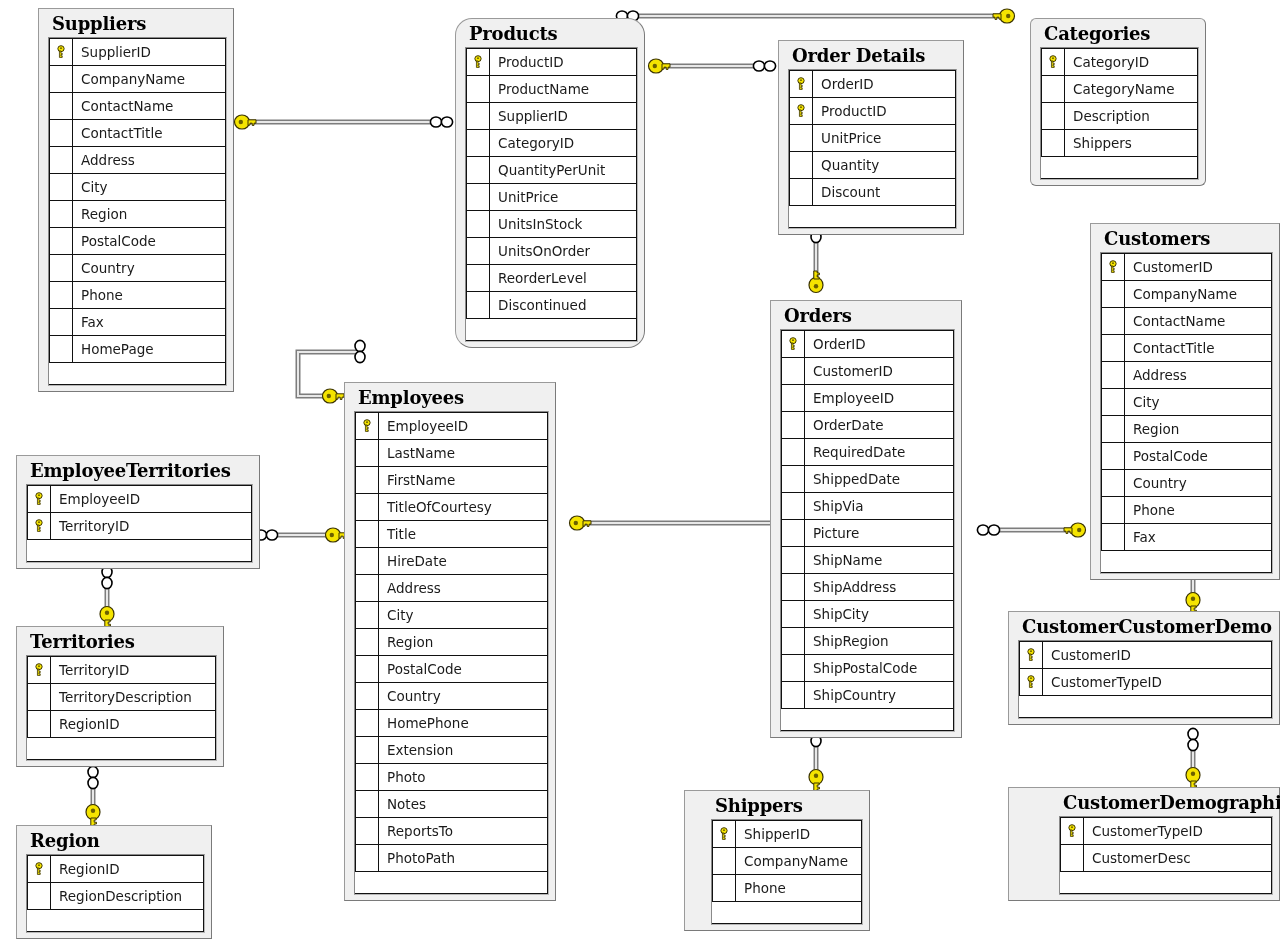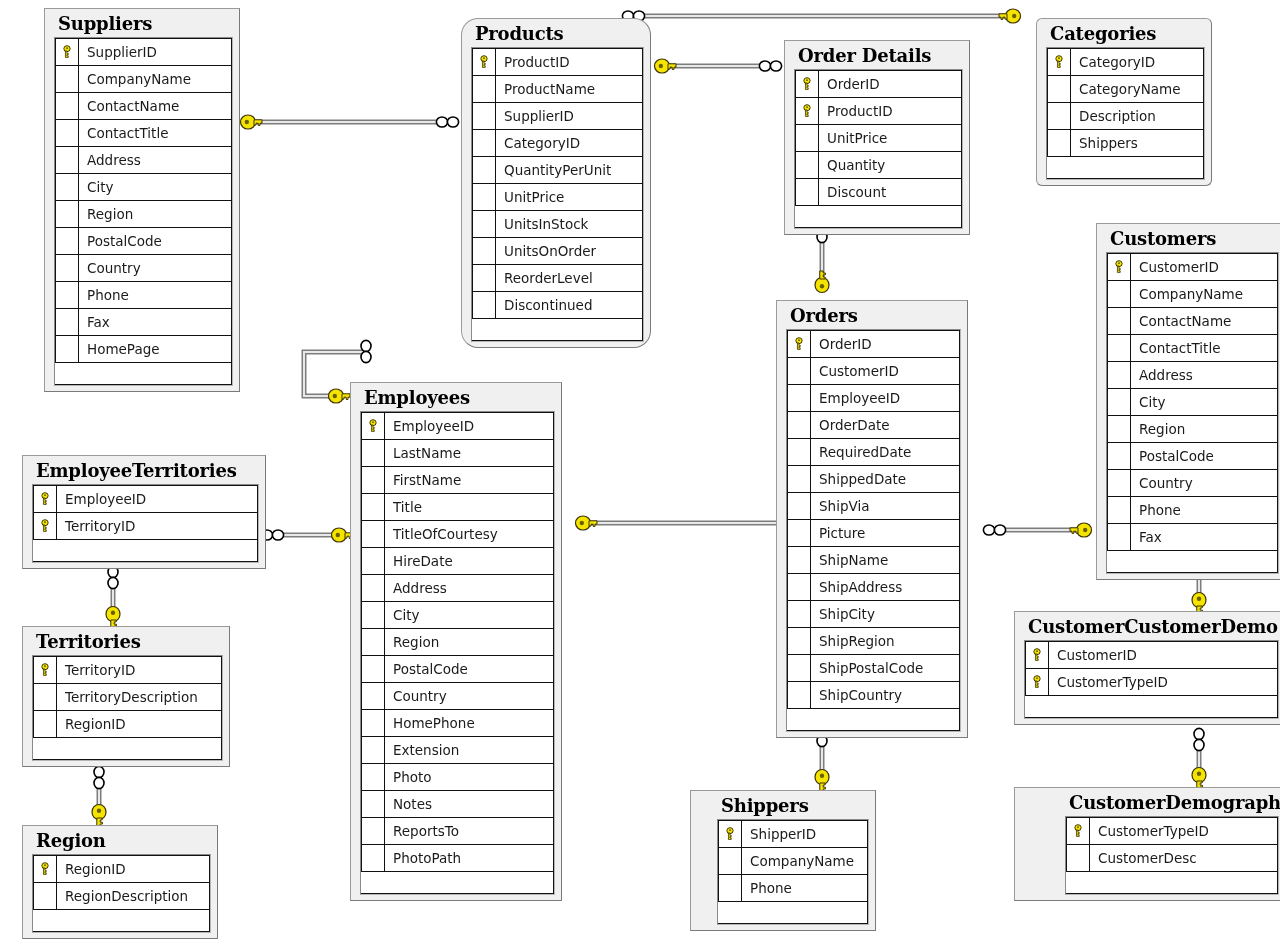--- a/index.html
+++ b/index.html
@@ -4,21 +4,21 @@
 <title>Northwind Database Diagram</title>
 <style>
   html,body{margin:0;padding:0;}
   body{
     width:1280px;height:950px;
     background:#ffffff;
     font-family:"DejaVu Sans","Liberation Sans",sans-serif;
     position:relative;
     overflow:hidden;
   }
-  #canvas{position:absolute;left:14px;top:0;width:1182px;height:950px;}
+  #canvas{position:absolute;left:8px;top:0;width:1182px;height:950px;}
 
   
   #links{position:absolute;left:0;top:0;width:1280px;height:950px;z-index:1;}
 
   
   .entity{
     position:absolute;
     z-index:2;
     background:#f0f0f0;
     border:1px solid #9a9a9a;
@@ -542,25 +542,25 @@
             <div class="frow">
               <div class="keycell"></div>
               <div class="fname">LastName</div>
             </div>
             <div class="frow">
               <div class="keycell"></div>
               <div class="fname">FirstName</div>
             </div>
             <div class="frow">
               <div class="keycell"></div>
+              <div class="fname">TitleOfCourtesy</div>
+            </div>
+            <div class="frow">
+              <div class="keycell"></div>
               <div class="fname">Title</div>
-            </div>
-            <div class="frow">
-              <div class="keycell"></div>
-              <div class="fname">TitleOfCourtesy</div>
             </div>
             <div class="frow">
               <div class="keycell"></div>
               <div class="fname">HireDate</div>
             </div>
             <div class="frow">
               <div class="keycell"></div>
               <div class="fname">Address</div>
             </div>
             <div class="frow">

